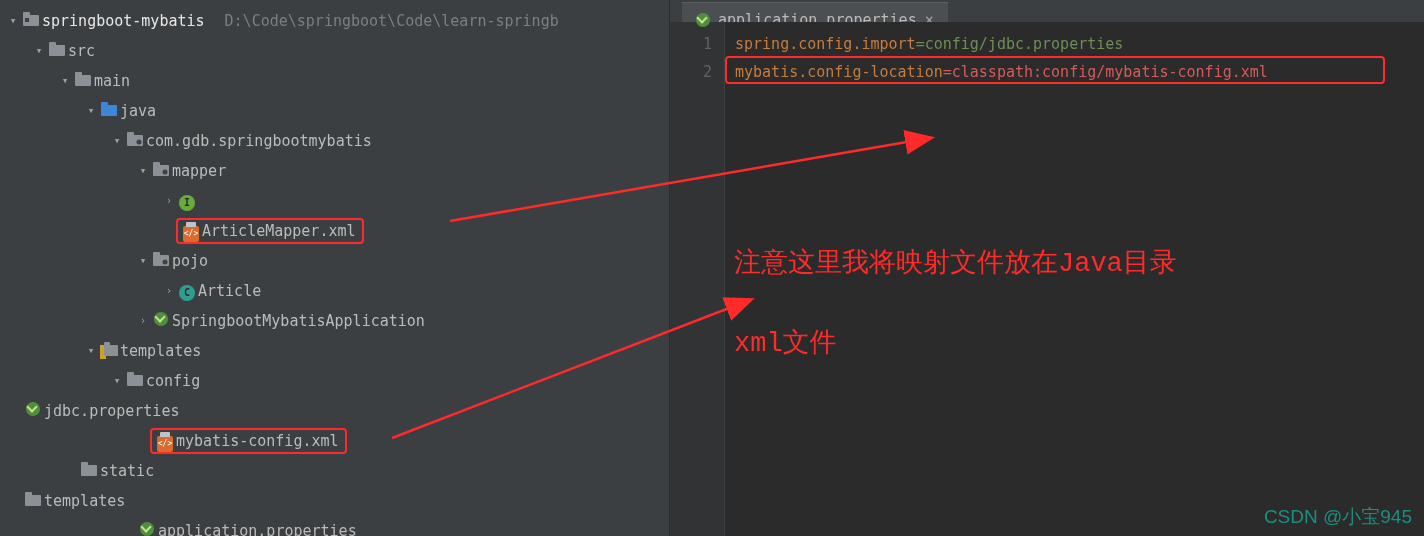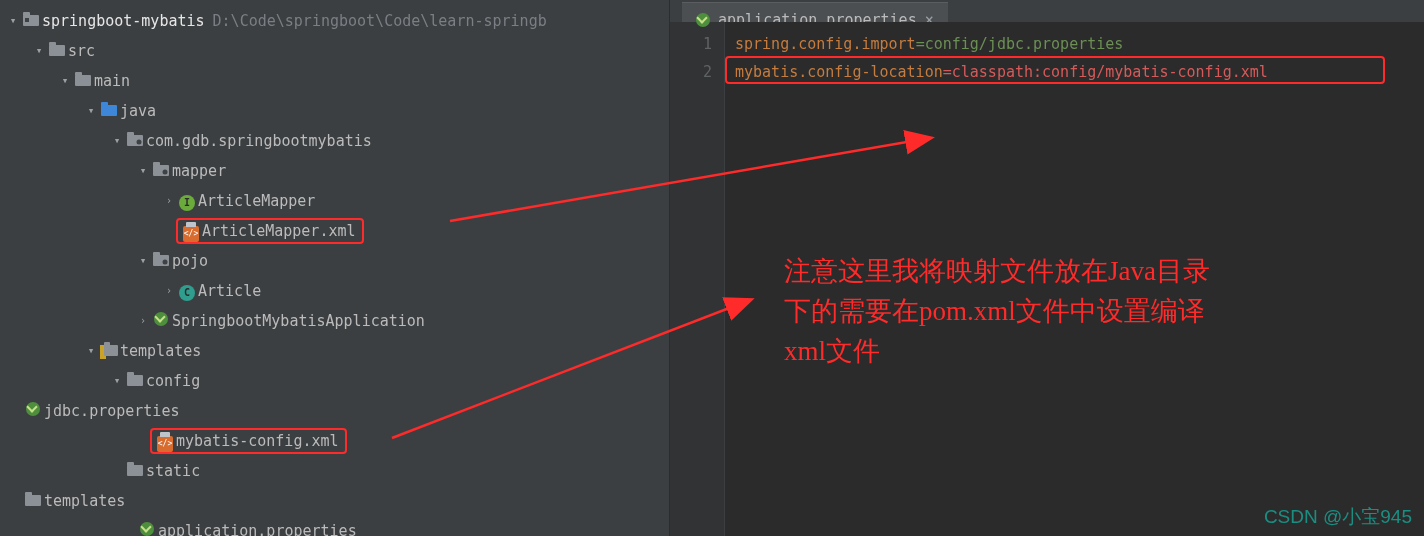--- a/index.html
+++ b/index.html
@@ -26,21 +26,21 @@
     white-space: nowrap;
     padding-left: 8px;
   }
   .tree-row .arrow {
     width: 14px; display: inline-flex; align-items: center; justify-content: center;
     color: #9aa0a6; font-size: 11px;
   }
   .tree-row .icon { width: 22px; text-align: center; }
   .label { color: #bbbbbb; }
   .label.bold { color: #e6e6e6; font-weight: normal; }
-  .path-dim { color: #7a7f85; margin-left: 8px; }
+  .path-dim { color: #7a7f85; margin-left: 20px; }
   .highlight-box {
     border: 2px solid #ff2a2a; border-radius: 4px;
     padding: 0 6px 0 2px;
     display: flex; align-items: center; height: 26px;
   }
   .fold-goldbar { display:inline-block; width:6px; height:14px; background:#c9a227; margin-right:-2px; vertical-align:middle; }
   .xml-badge { display:inline-flex; align-items:center; justify-content:center; width:16px; height:16px; background:#d86c2e; color:#fff; font-size:8px; border-radius:2px; position:relative; }
   .xml-badge::before { content:""; position:absolute; top:-4px; left:3px; width:10px; height:5px; background:#bfc4cc; border-radius:1px 1px 0 0; }
   .circle-badge { display:inline-flex; align-items:center; justify-content:center; width:16px; height:16px; border-radius:50%; color:#2b2b2b; font-size:10px; font-weight:bold; }
   .circ-green { background:#6aab3b; }
@@ -70,24 +70,23 @@
   .tok-key { color:#c57c3e; }
   .tok-eq  { color:#6b8f54; }
   .tok-val { color:#6b8f54; }
   .tok-red { color:#d65a5a; }
   .code-box {
     position:absolute; border:2px solid #ff2a2a; border-radius:4px;
   }
   
   .overlay { position:absolute; left:0; top:0; width:1424px; height:536px; pointer-events:none; }
   .anno-text {
-    position:absolute; left:784px; top:244px; width:630px;
+    position:absolute; left:734px; top:244px; width:630px;
     color:#ff2a2a; font-size:27px; line-height:40px;
-    font-family: Liberation Serif, serif;
-    margin-top: 7px;
+    font-family: Liberation Mono, monospace;
   }
   .watermark {
     position:absolute; right:12px; bottom:6px; color:#14b8a6; font-size:19px;
     font-family: Liberation Sans, sans-serif; opacity:.7;
   }
 </style>
 </head>
 <body>
 
 <div class="app">
@@ -147,21 +146,20 @@
             <rect width="16" height="11" y="3" fill="#8c9097" rx="1"></rect>
             <rect width="7" height="4" fill="#8c9097" rx="1"></rect>
             <circle cx="12" cy="10" r="2.5" fill="#3e4244"></circle>
           </svg></span>
       <span class="label">mapper</span>
     </div>
 
     <div class="tree-row" style="padding-left:162px">
       <span class="arrow" style="font-size:10px">›</span>
       <span class="icon"><span class="circle-badge circ-green">I</span></span>
-      <span class="label">ArticleMapper</span>
     </div>
 
     <div class="tree-row" style="padding-left:162px">
       <span class="arrow"></span>
       <span class="highlight-box">
         <span class="icon"><span class="xml-badge">&lt;/&gt;</span></span>
         <span class="label">ArticleMapper.xml</span>
       </span>
     </div>
 
@@ -212,21 +210,21 @@
     </div>
 
     <div class="tree-row" style="padding-left:136px">
       <span class="arrow"></span>
       <span class="highlight-box">
         <span class="icon"><span class="xml-badge">&lt;/&gt;</span></span>
         <span class="label">mybatis-config.xml</span>
       </span>
     </div>
 
-    <div class="tree-row" style="padding-left:110px">
+    <div class="tree-row" style="padding-left:64px">
       <span class="arrow"></span>
       <span class="icon"><svg width="16" height="14">
             <rect width="16" height="11" y="3" fill="#8c9097" rx="1"></rect>
             <rect width="7" height="4" fill="#8c9097" rx="1"></rect>
           </svg></span>
       <span class="label">static</span>
     </div>
 
     <div class="tree-row" style="">
       <span class="arrow"></span>
@@ -276,17 +274,17 @@
     <marker id="ah" markerWidth="12" markerHeight="12" refX="10" refY="5" orient="auto">
       <path d="M0,0 L12,5 L0,10 z" fill="#ff2a2a"></path>
     </marker>
   </defs>
   <line x1="450" y1="221" x2="930" y2="138" stroke="#ff2a2a" stroke-width="2.5" marker-end="url(#ah)"></line>
   <line x1="392" y1="438" x2="750" y2="300" stroke="#ff2a2a" stroke-width="2.5" marker-end="url(#ah)"></line>
 </svg>
 
 <div class="anno-text">
   <span>注意这里我将映射文件放在Java目录</span><br>
-  <span>下的需要在pom.xml文件中设置编译</span><br>
+  <br>
   <span>xml文件</span>
 </div>
 
 <div class="watermark">CSDN @小宝945</div>
 
 </body></html>

